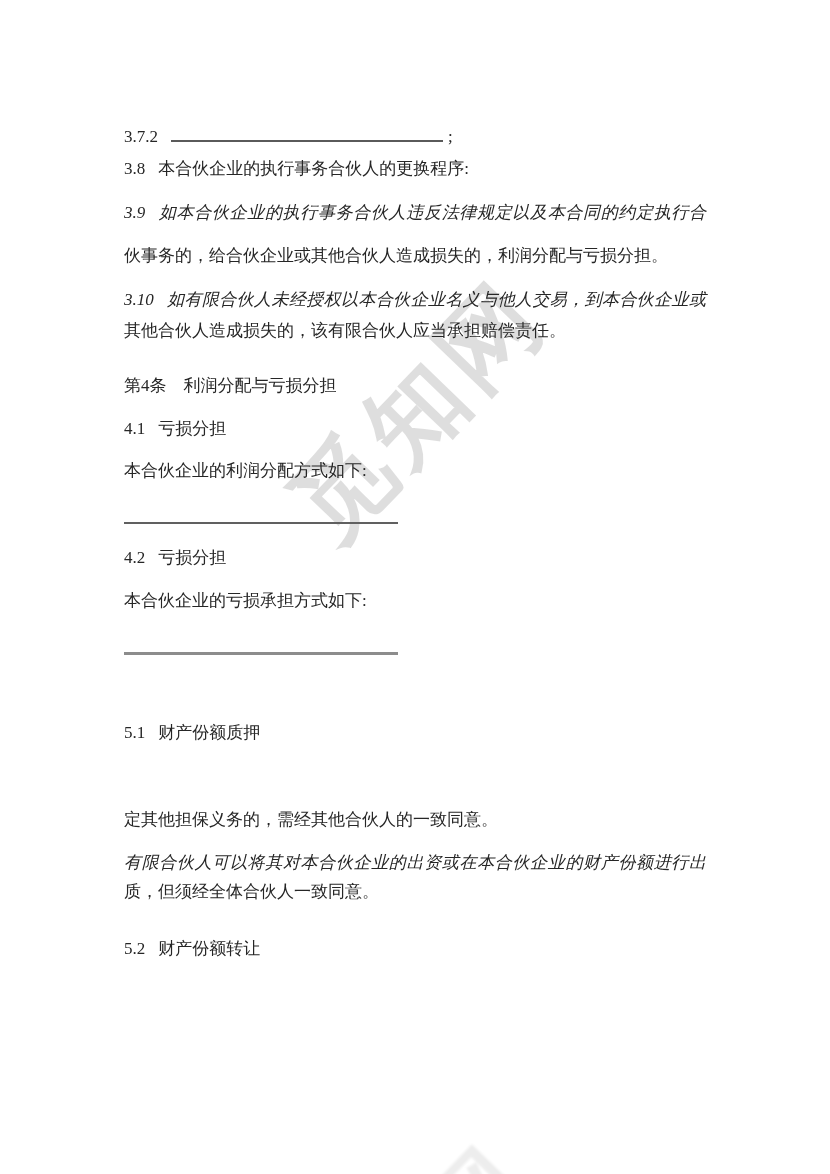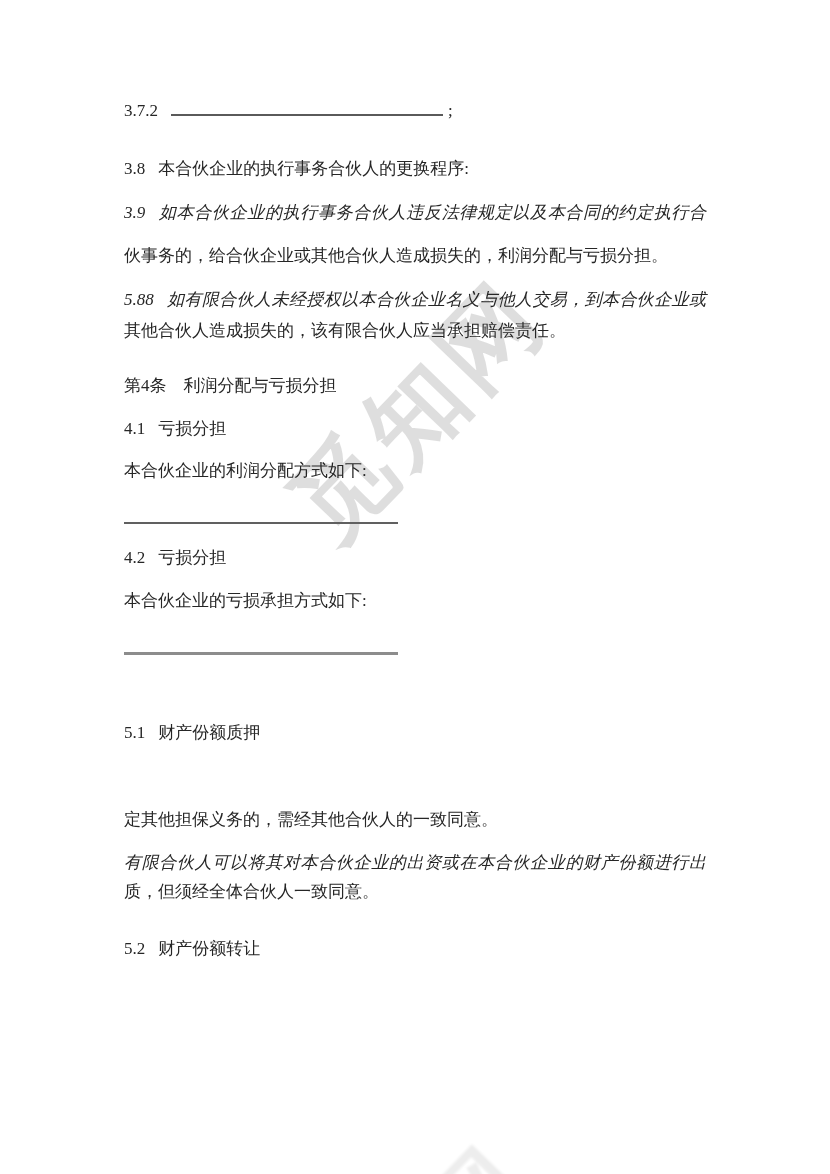--- a/index.html
+++ b/index.html
@@ -64,38 +64,38 @@
   .watermark.partial{left:206px;top:1214px;color:rgba(0,0,0,0.07);filter:blur(1px);}
 </style>
 </head>
 <body>
 
 <div class="page">
 
   <div class="watermark main">觅知网</div>
   <div class="watermark partial">觅知网</div>
 
-  <div class="line" style="top:98px">
+  <div class="line" style="top:124px">
     <span class="num">3.7.2</span><span class="blank"></span><span class="suffix">;</span>
   </div>
 
   <div class="line" style="top:158px">
     <span class="num">3.8</span><span>本合伙企业的执行事务合伙人的更换程序:</span>
   </div>
 
   <div class="line j" style="top:202px">
     <span class="num">3.9</span><span>如本合伙企业的执行事务合伙人违反法律规定以及本合同的约定执行合</span>
   </div>
 
   <div class="line" style="top:245px">
     <span>伙事务的，给合伙企业或其他合伙人造成损失的，利润分配与亏损分担。</span>
   </div>
 
   <div class="line j" style="top:289px">
-    <span class="num">5.88</span><span>如有限合伙人未经授权以本合伙企业名义与他人交易，到本合伙企业或</span>
+    <span class="num">3.10</span><span>如有限合伙人未经授权以本合伙企业名义与他人交易，到本合伙企业或</span>
   </div>
 
   <div class="line" style="top:320px">
     <span>其他合伙人造成损失的，该有限合伙人应当承担赔偿责任。</span>
   </div>
 
   <div class="line heading" style="top:375px">
     <span class="num">第4条</span><span>利润分配与亏损分担</span>
   </div>
 

